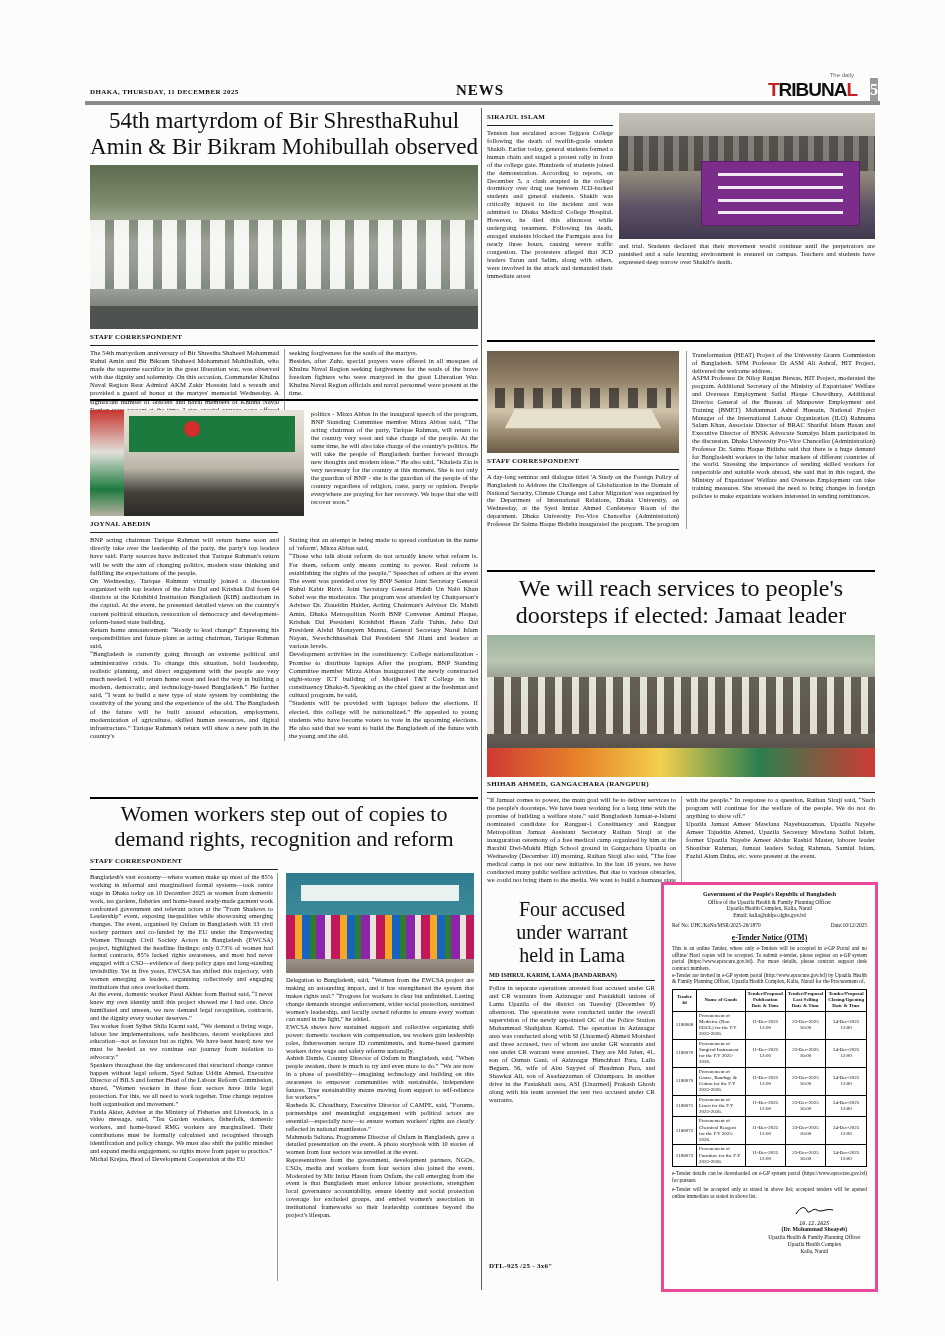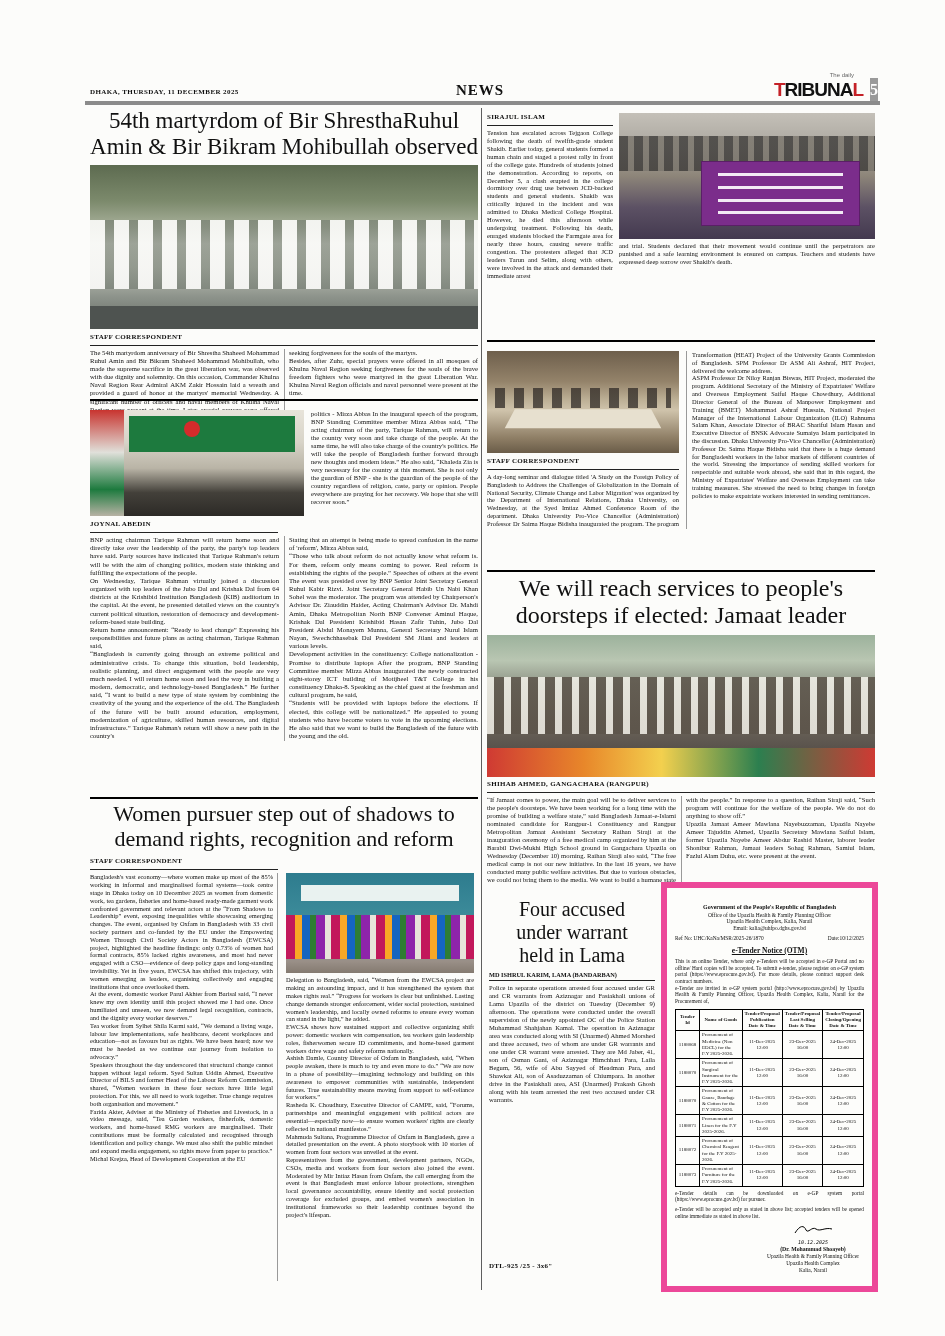--- a/index.html
+++ b/index.html
@@ -4,21 +4,21 @@
 <style>
   * { margin:0; padding:0; box-sizing:border-box; }
   html,body { background:#e9e9e7; }
   .page { position:relative; width:945px; height:1336px; background:#fcfcfa;
           font-family:"Liberation Serif", serif; color:#111; overflow:hidden;
           box-shadow:2px 3px 6px rgba(0,0,0,.35); }
   .abs { position:absolute; }
   .dateline { font-size:7px; font-weight:bold; letter-spacing:.4px; text-transform:uppercase; }
   .news-title { font-size:15px; font-weight:bold; letter-spacing:1px; text-align:center; }
   .brand-daily { font-size:6px; color:#666; text-align:right; padding-right:24px; font-family:"Liberation Sans",sans-serif; }
-  .brand-row { display:flex; align-items:center; justify-content:flex-end; gap:7px; }
+  .brand-row { display:flex; align-items:center; justify-content:flex-end; gap:13px; }
   .brand-word { font-family:"Liberation Sans",sans-serif; font-weight:900; font-size:19px; letter-spacing:-1px; }
   .brand-red { color:#c42127; }
   .brand-black { color:#111; }
   .pagenum-box { width:20px; height:23px; background:#9a9a9a; color:#fff; font-weight:bold;
                  font-size:16px; display:flex; align-items:center; justify-content:center; }
   .gray-bar { background:#8b8b8b; height:4px; }
   .vrule { background:#2a2a2a; width:1px; opacity:.75; }
   .heavy-rule { background:#000; height:2px; }
   .headline { white-space:pre-line; text-align:center; line-height:1.12; font-weight:400; }
   .byline { font-size:7px; font-weight:bold; letter-spacing:.3px; text-transform:uppercase;
@@ -52,21 +52,21 @@
   .photo-jamaat { background:linear-gradient(180deg,#9cb29c 0%,#b9c6b2 18%,#8f9486 35%,#6e675c 60%,#57504a 82%,#453f3a 100%); }
   .photo-jamaat .caps { position:absolute; left:0; right:0; top:30%; height:40%;
       background:repeating-linear-gradient(90deg,#f4f2ea 0 7px,#5c544a 7px 17px); opacity:.85; }
   .photo-jamaat .banner { position:absolute; left:0; right:0; bottom:0; height:20%;
       background:linear-gradient(90deg,#cf3a33 0%,#e8872a 25%,#f3d04e 45%,#2c7f4f 70%,#cf3a33 100%); }
   .photo-women { background:linear-gradient(180deg,#2e7c8e 0%,#3b8a99 40%,#9a9088 88%,#847a70 100%); }
   .photo-women .banner { position:absolute; left:8%; right:8%; top:12%; height:16%; background:#e9f2f0; }
   .photo-women .people { position:absolute; left:0; right:0; top:42%; height:44%;
       background:repeating-linear-gradient(90deg,#c2185b 0 9px,#f9a825 9px 16px,#1565c0 16px 24px,#2e7d32 24px 30px,#8e24aa 30px 39px,#e8e4da 39px 45px); }
   
-  .tender-box { border:6px solid #ec4899; background:#fdfdfb; padding:16px 8px; font-size:5.5px; line-height:1.25; }
+  .tender-box { border:3px solid #ec4899; background:#fdfdfb; padding:6px 8px; font-size:5.5px; line-height:1.25; }
   .tb-center { text-align:center; }
   .tb-b { font-weight:bold; }
   .tender-title { text-align:center; font-weight:bold; font-size:7.5px; text-decoration:underline; margin:4px 0 3px; }
   .tender-ref { display:flex; justify-content:space-between; font-size:5.4px; margin-top:3px; }
   .tender-para { font-size:5.3px; text-align:justify; margin-top:3px; white-space:pre-line; }
   table.tender { width:100%; border-collapse:collapse; margin-top:4px; }
   table.tender th, table.tender td { border:0.5px solid #000; font-size:5px; padding:1px 2px; text-align:center; vertical-align:middle; }
   table.tender td.goods { text-align:left; }
   .sig-block { margin-top:4px; text-align:center; margin-left:46%; line-height:1.3; }
   .sig-name { font-weight:bold; font-size:5.8px; }
@@ -122,21 +122,21 @@
 Return home announcement: “Ready to lead change” Expressing his responsibilities and future plans as acting chairman, Tarique Rahman said,
 “Bangladesh is currently going through an extreme political and administrative crisis. To change this situation, bold leadership, realistic planning, and direct engagement with the people are very much needed. I will return home soon and lead the way in building a modern, democratic, and technology-based Bangladesh.” He further said, “I want to build a new type of state system by combining the creativity of the young and the experience of the old. The Bangladesh of the future will be built around education, employment, modernization of agriculture, skilled human resources, and digital infrastructure.” Tarique Rahman's return will show a new path in the country's
 Stating that an attempt is being made to spread confusion in the name of 'reform', Mirza Abbas said,
 “Those who talk about reform do not actually know what reform is. For them, reform only means coming to power. Real reform is establishing the rights of the people.” Speeches of others at the event The event was presided over by BNP Senior Joint Secretary General Ruhul Kabir Rizvi. Joint Secretary General Habib Un Nabi Khan Sohel was the moderator. The program was attended by Chairperson's Advisor Dr. Ziauddin Haider, Acting Chairman's Advisor Dr. Mahdi Amin, Dhaka Metropolitan North BNP Convener Aminul Haque, Krishak Dal President Krishibid Hasan Zafir Tuhin, Jubo Dal President Abdul Monayem Munna, General Secretary Nurul Islam Nayan, Swechchhasebak Dal President SM Jilani and leaders at various levels.
 Development activities in the constituency: College nationalization - Promise to distribute laptops After the program, BNP Standing Committee member Mirza Abbas inaugurated the newly constructed eight-storey ICT building of Motijheel T&amp;T College in his constituency Dhaka-8. Speaking as the chief guest at the freshman and cultural program, he said,
 “Students will be provided with laptops before the elections. If elected, this college will be nationalized.” He appealed to young students who have become voters to vote in the upcoming elections. He also said that we want to build the Bangladesh of the future with the young and the old.</div>
   </div>
 
   <div class="abs heavy-rule" style="left:90px; top:797px; width:388px;"></div>
   <div class="abs" style="left:90px; top:802px; width:388px;">
-    <div class="headline" style="font-size:22px;">Women pursuer step out of shadows to
+    <div class="headline" style="font-size:22px;">Women workers step out of copies to
 demand rights, recognition and reform</div>
     <div class="byline" style="margin-top:6px; width:188px;">Staff Correspondent</div>
     <div style="display:flex; gap:8px;">
       <div class="body-text" style="width:188px; font-size:6.4px; height:408px; border-right:0.5px solid #999; padding-right:4px;">Bangladesh's vast economy—where women make up most of the 85% working in informal and marginalised formal systems—took centre stage in Dhaka today on 10 December 2025 as women from domestic work, tea gardens, fisheries and home-based ready-made garment work confronted government and relevant actors at the “From Shadows to Leadership” event, exposing inequalities while showcasing emerging changes. The event, organised by Oxfam in Bangladesh with 33 civil society partners and co-funded by the EU under the Empowering Women Through Civil Society Actors in Bangladesh (EWCSA) project, highlighted the headline findings: only 0.73% of women had formal contracts, 85% lacked rights awareness, and most had never engaged with a CSO—evidence of deep policy gaps and long-standing invisibility. Yet in five years, EWCSA has shifted this trajectory, with women emerging as leaders, organising collectively and engaging institutions that once overlooked them.
 At the event, domestic worker Parul Akhter from Barisal said, “I never knew my own identity until this project showed me I had one. Once humiliated and unseen, we now demand legal recognition, contracts, and the dignity every worker deserves.”
 Tea worker from Sylhet Shila Karmi said, “We demand a living wage, labour law implementations, safe healthcare, decent workplaces and education—not as favours but as rights. We have been heard; now we must be heeded as we continue our journey from isolation to advocacy.”
 Speakers throughout the day underscored that structural change cannot happen without legal reform. Syed Sultan Uddin Ahmed, Executive Director of BILS and former Head of the Labour Reform Commission, shared, “Women workers in these four sectors have little legal protection. For this, we all need to work together. True change requires both organisation and movement.”
 Farida Akter, Adviser at the Ministry of Fisheries and Livestock, in a video message, said, “Tea Garden workers, fisherfolk, domestic workers, and home-based RMG workers are marginalised. Their contributions must be formally calculated and recognised through identification and policy change. We must also shift the public mindset and expand media engagement, so rights move from paper to practice.”
 Michal Krejza, Head of Development Cooperation at the EU</div>
       <div style="width:188px;">

